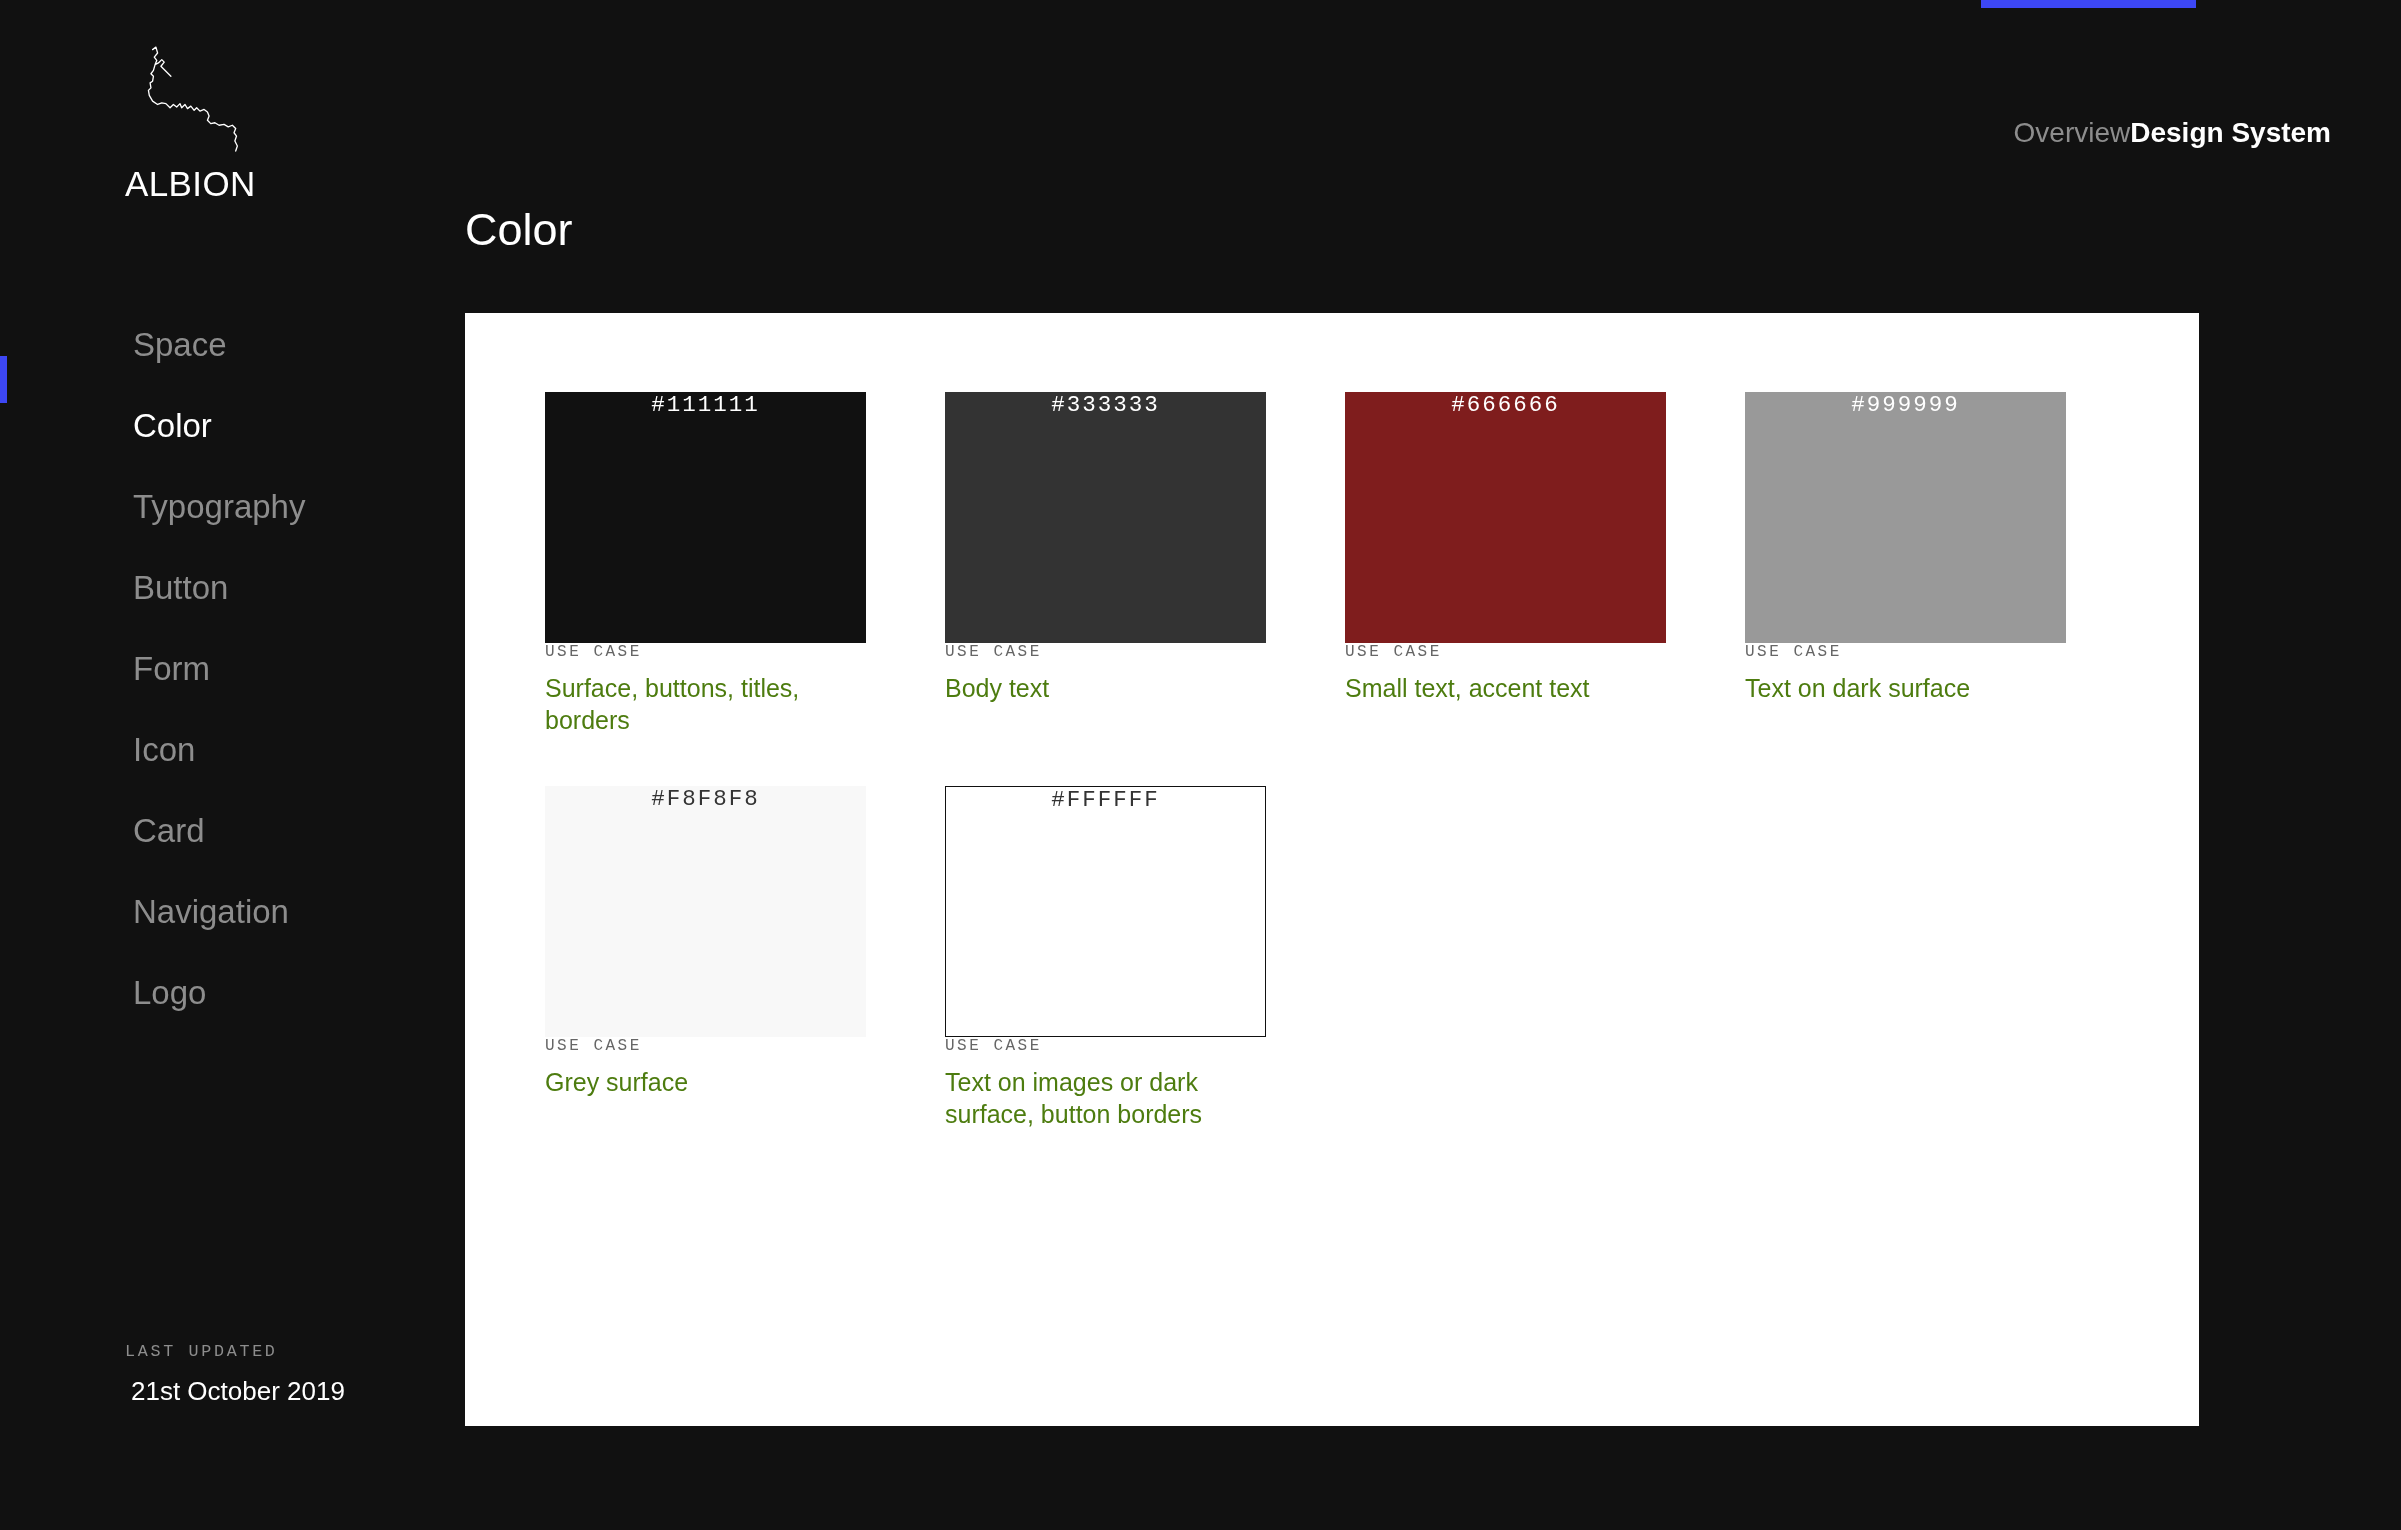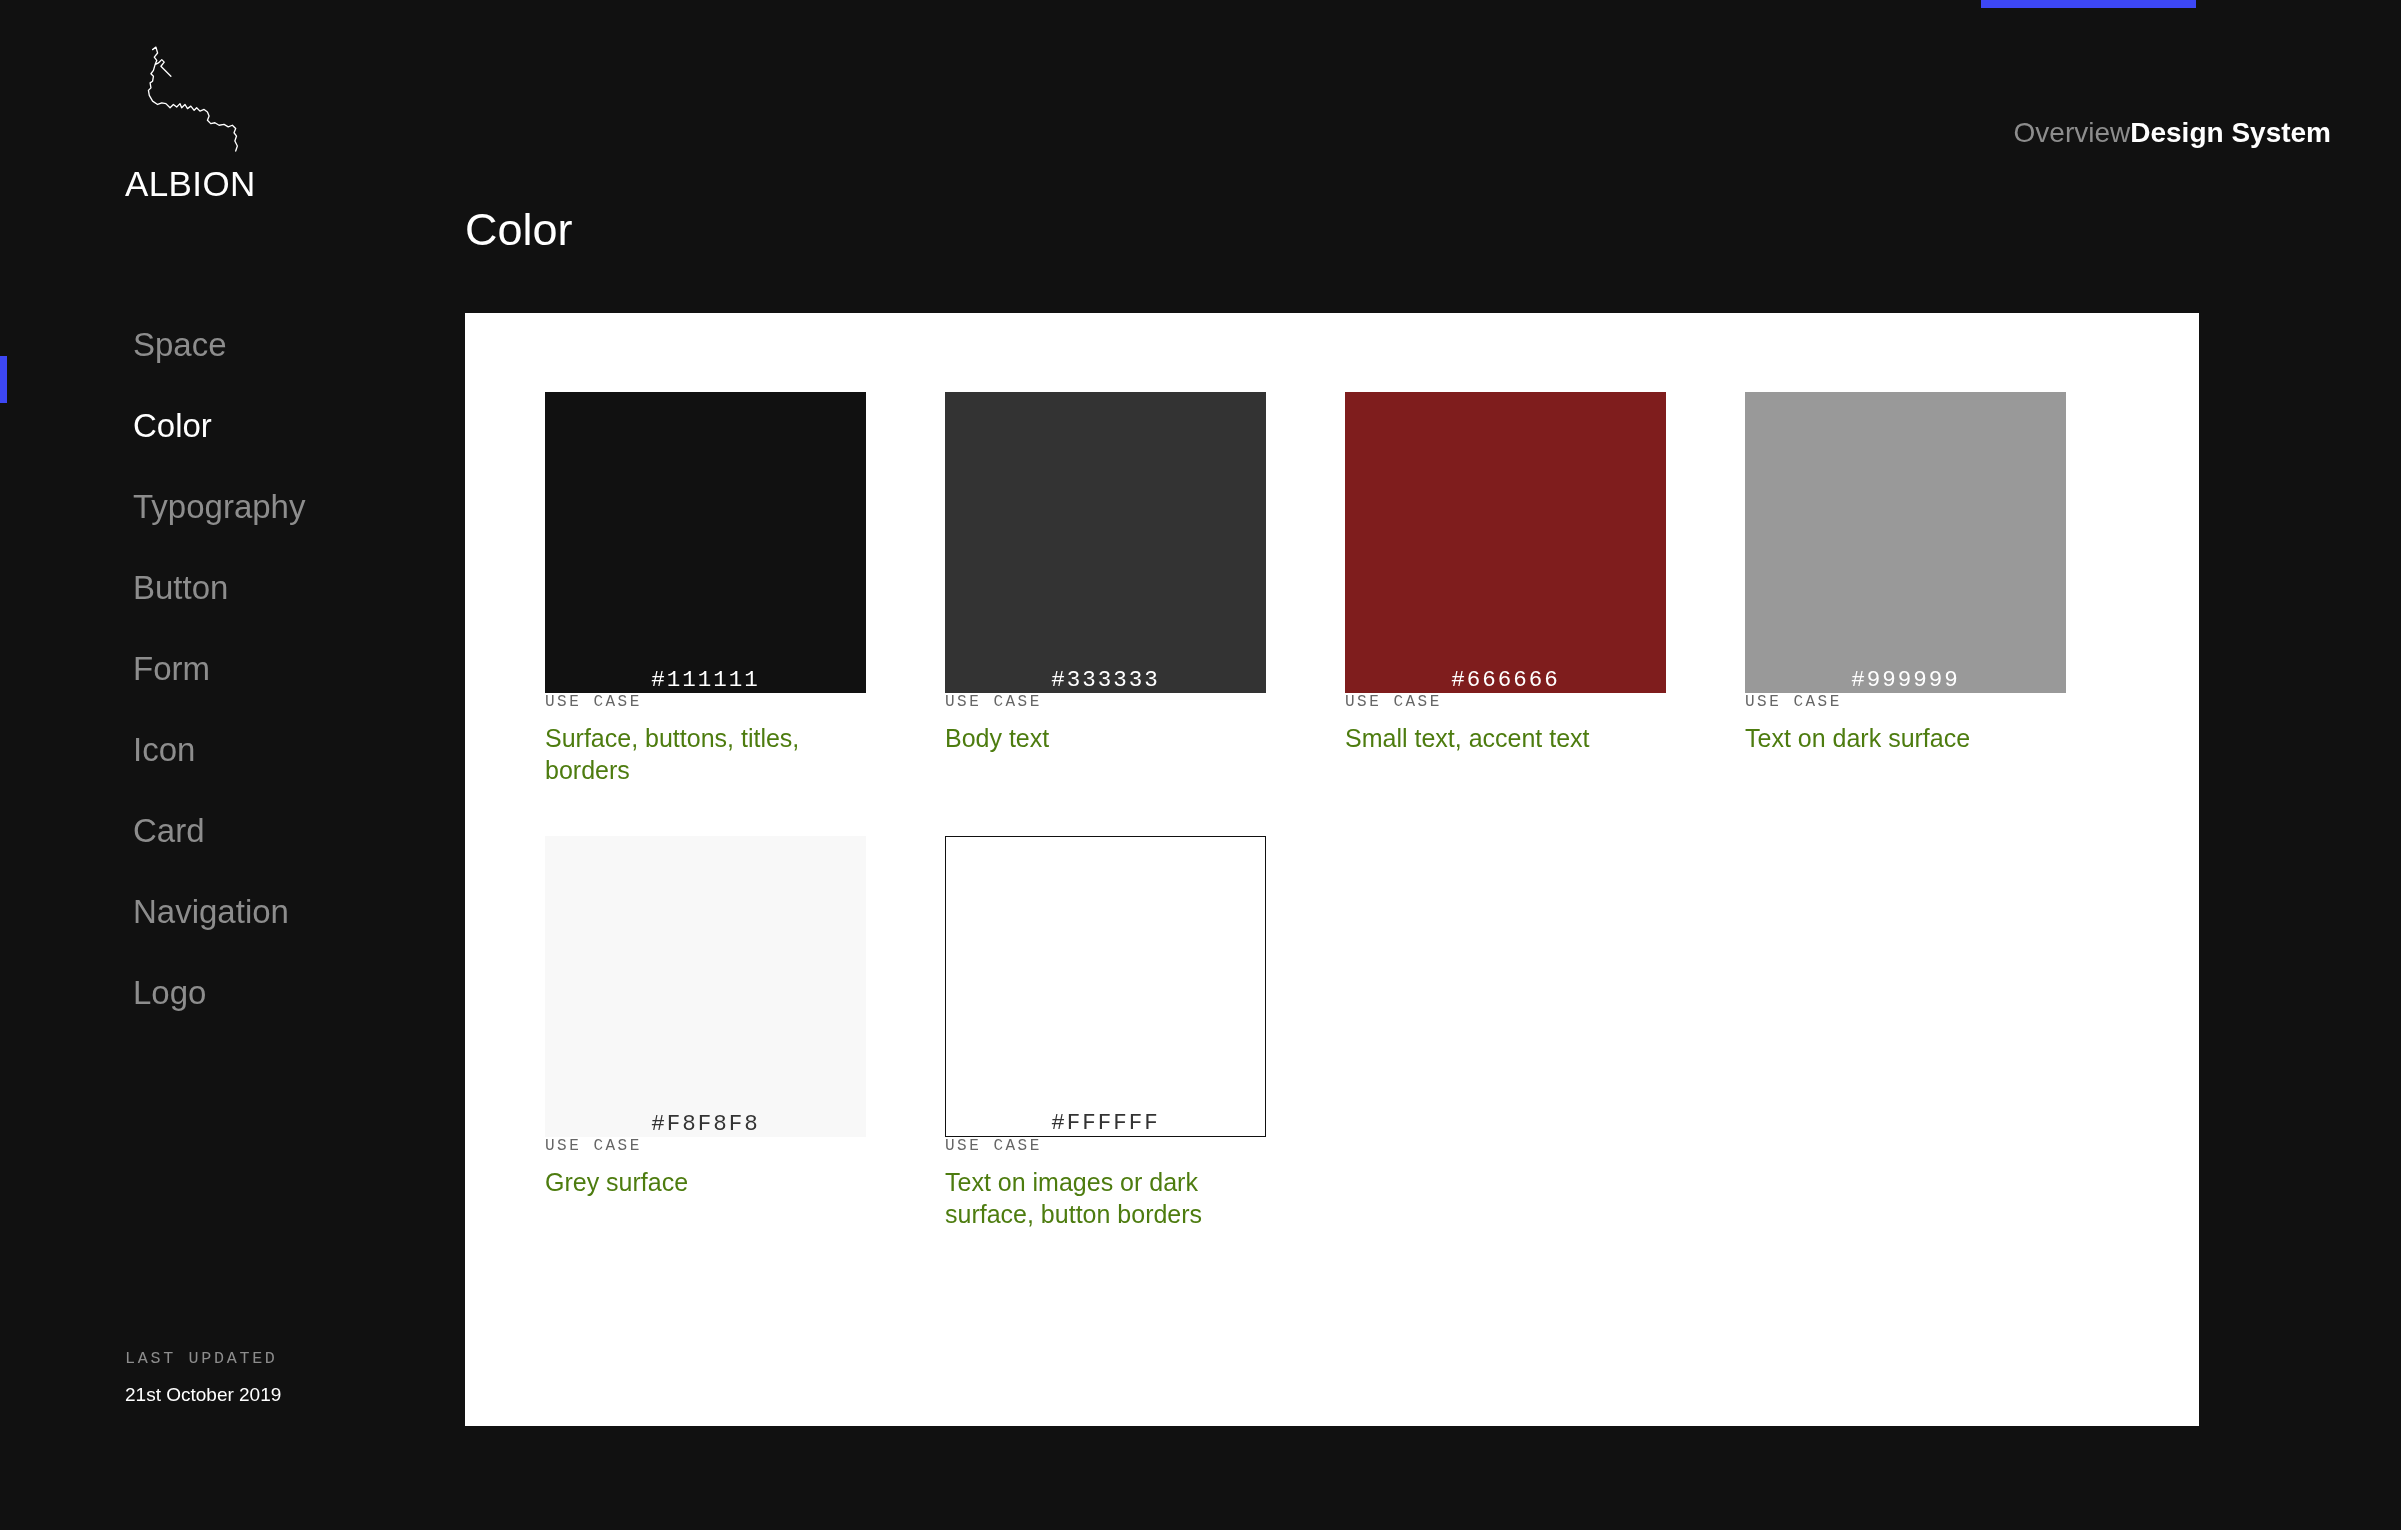--- a/index.html
+++ b/index.html
@@ -107,23 +107,24 @@
   .side-footer-label {
     font-family: "Liberation Mono", "DejaVu Sans Mono", monospace;
     font-size: 16.7px;
     letter-spacing: 2.7px;
     color: #8d8d8d;
     text-transform: uppercase;
     margin-bottom: 16.7px;
   }
 
   .side-footer-value {
-    font-size: 19px;
+    font-size: 26px;
     color: #ffffff;
     line-height: 1.1;
+    margin-left: 6px;
   }
 
   
   .top-nav {
     position: absolute;
     right: 70px;
     top: 117px;
     display: flex;
     align-items: center;
   }
@@ -169,23 +170,23 @@
     column-gap: 79px;
     row-gap: 50px;
   }
 
   .swatch-cell {
     width: 321px;
   }
 
   .swatch-chip {
     width: 321px;
-    height: 301px;
+    height: 251px;
     display: flex;
-    align-items: flex-end;
+    align-items: flex-start;
     justify-content: center;
   }
 
   .swatch-chip.has-border {
     border: 1.7px solid #111111;
   }
 
   .swatch-hex {
     font-family: "Liberation Mono", "DejaVu Sans Mono", monospace;
     font-size: 22.5px;

